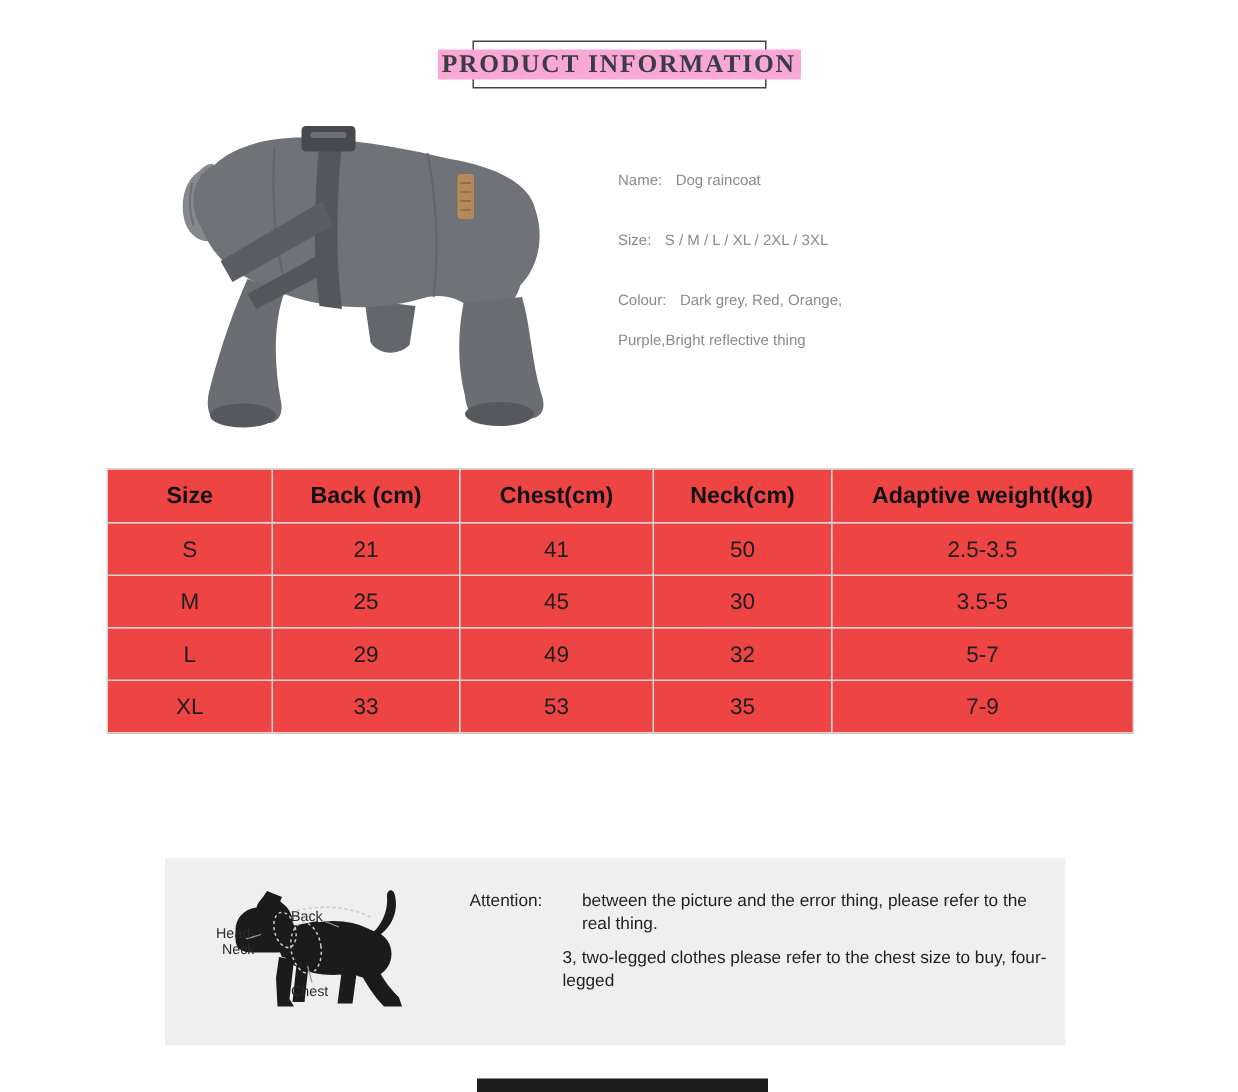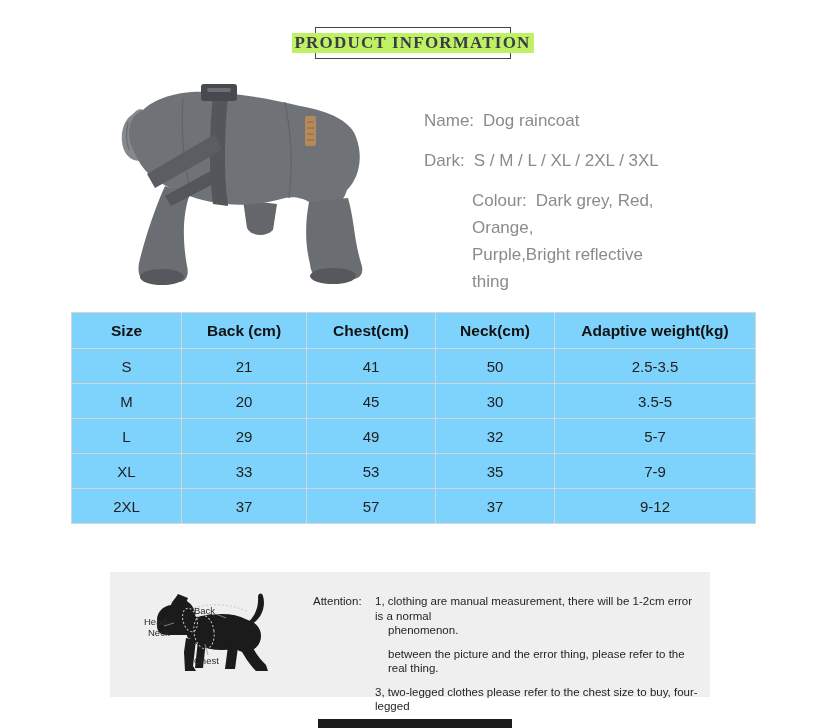--- a/index.html
+++ b/index.html
@@ -7,38 +7,38 @@
     width:825px;height:728px;position:relative;overflow:hidden;
     background:#ffffff;font-family:"Liberation Sans",sans-serif;
   }
   
   .title-box{
     position:absolute;top:27px;left:50%;transform:translateX(-50%);
     width:194px;height:30px;border:1px solid #43434d;
   }
   .title-text{
     position:absolute;left:50%;top:50%;transform:translate(-50%,-50%);
-    white-space:nowrap;background:#bef264;padding:0 3px;
+    white-space:nowrap;background:#f9a8d4;padding:0 3px;
     font-family:"Liberation Serif",serif;font-weight:bold;font-size:17px;
     letter-spacing:1.2px;color:#3c3c47;
   }
   
   .photo-wrap{position:absolute;left:95px;top:78px;width:315px;height:225px;}
   
-  .details{position:absolute;left:424px;top:107px;width:250px;color:#898b8d;font-size:17px;}
+  .details{position:absolute;left:412px;top:107px;width:250px;color:#898b8d;font-size:10px;}
   .d-line{line-height:27px;margin:0 0 13px 0;}
-  .d-line.tight{margin-bottom:0;margin-left:48px;}
+  .d-line.tight{margin-bottom:0;}
   .d-label{margin-right:9px;}
   
   .size-table{
     position:absolute;left:71px;top:312px;border-collapse:collapse;
     font-size:15px;color:#1e1e1e;table-layout:fixed;
   }
   .size-table th,.size-table td{
-    border:1px solid #d5d5d5;text-align:center;padding:0;background:#7dd3fc;
+    border:1px solid #d5d5d5;text-align:center;padding:0;background:#ef4444;
   }
   .size-table th{height:35px;font-size:15.5px;font-weight:bold;color:#111;}
   .size-table td{height:34px;font-weight:400;}
   .col-0{width:110px;} .col-1{width:125px;} .col-2{width:129px;}
   .col-3{width:119px;} .col-4{width:201px;}
   
   .attn-box{
     position:absolute;left:110px;top:572px;width:600px;height:125px;
     background:#efefef;
   }
@@ -90,21 +90,21 @@
     <rect x="210" y="38" width="11" height="30" rx="2" fill="#b5895c"></rect>
     <path d="M212,44 h7 M212,50 h7 M212,56 h7 M212,62 h7" stroke="#8e6840" stroke-width="1"></path>
   </svg>
 </div>
 
 <div class="details">
   <div class="d-line">
     <span class="d-label">Name:</span><span>Dog raincoat</span>
   </div>
   <div class="d-line">
-    <span class="d-label">Dark:</span><span>S / M / L / XL / 2XL / 3XL</span>
+    <span class="d-label">Size:</span><span>S / M / L / XL / 2XL / 3XL</span>
   </div>
   <div class="d-line tight">
     <span class="d-label">Colour:</span><span>Dark grey, Red, Orange,</span>
   </div>
   <div class="d-line tight">
     <span>Purple,Bright reflective thing</span>
   </div>
 </div>
 
 <table class="size-table">
@@ -127,45 +127,38 @@
   <tbody>
     <tr>
       <td>S</td>
       <td>21</td>
       <td>41</td>
       <td>50</td>
       <td>2.5-3.5</td>
     </tr>
     <tr>
       <td>M</td>
-      <td>20</td>
+      <td>25</td>
       <td>45</td>
       <td>30</td>
       <td>3.5-5</td>
     </tr>
     <tr>
       <td>L</td>
       <td>29</td>
       <td>49</td>
       <td>32</td>
       <td>5-7</td>
     </tr>
     <tr>
       <td>XL</td>
       <td>33</td>
       <td>53</td>
       <td>35</td>
       <td>7-9</td>
-    </tr>
-    <tr>
-      <td>2XL</td>
-      <td>37</td>
-      <td>57</td>
-      <td>37</td>
-      <td>9-12</td>
     </tr>
   </tbody>
 </table>
 
 <div class="attn-box">
   <svg class="diagram" viewBox="0 0 205 108">
     <g fill="#1b1b1b">
       <path d="M27,44 L27,38 C27,30 33,24 41,23 C43,16 50,13 55,17 L58,20 C63,23 65,29 66,35 L67,44 C67,50 62,53 55,53 L38,53 C31,53 27,50 27,44 Z"></path>
       <path d="M48,12 L58,16 L53,28 L44,18 Z"></path>
       <path d="M50,38 L82,32 L90,62 L58,56 Z"></path>
@@ -192,24 +185,20 @@
       <text x="14" y="43">Head-</text>
       <text x="18" y="54">Neck</text>
       <text x="64" y="82">Chest</text>
     </g>
   </svg>
 
   <div class="attn-text">
     <span class="attn-label">Attention:</span>
     <div class="attn-items">
       <div class="attn-item">
-        <div class="l1">1, clothing are manual measurement, there will be 1-2cm error is a normal</div>
-        <div class="l2">phenomenon.</div>
-      </div>
-      <div class="attn-item">
         <div class="l2">between the picture and the error thing, please refer to the real thing.</div>
       </div>
       <div class="attn-item">
         <div class="l1">3, two-legged clothes please refer to the chest size to buy, four-legged</div>
 
       </div>
     </div>
   </div>
 </div>
 

